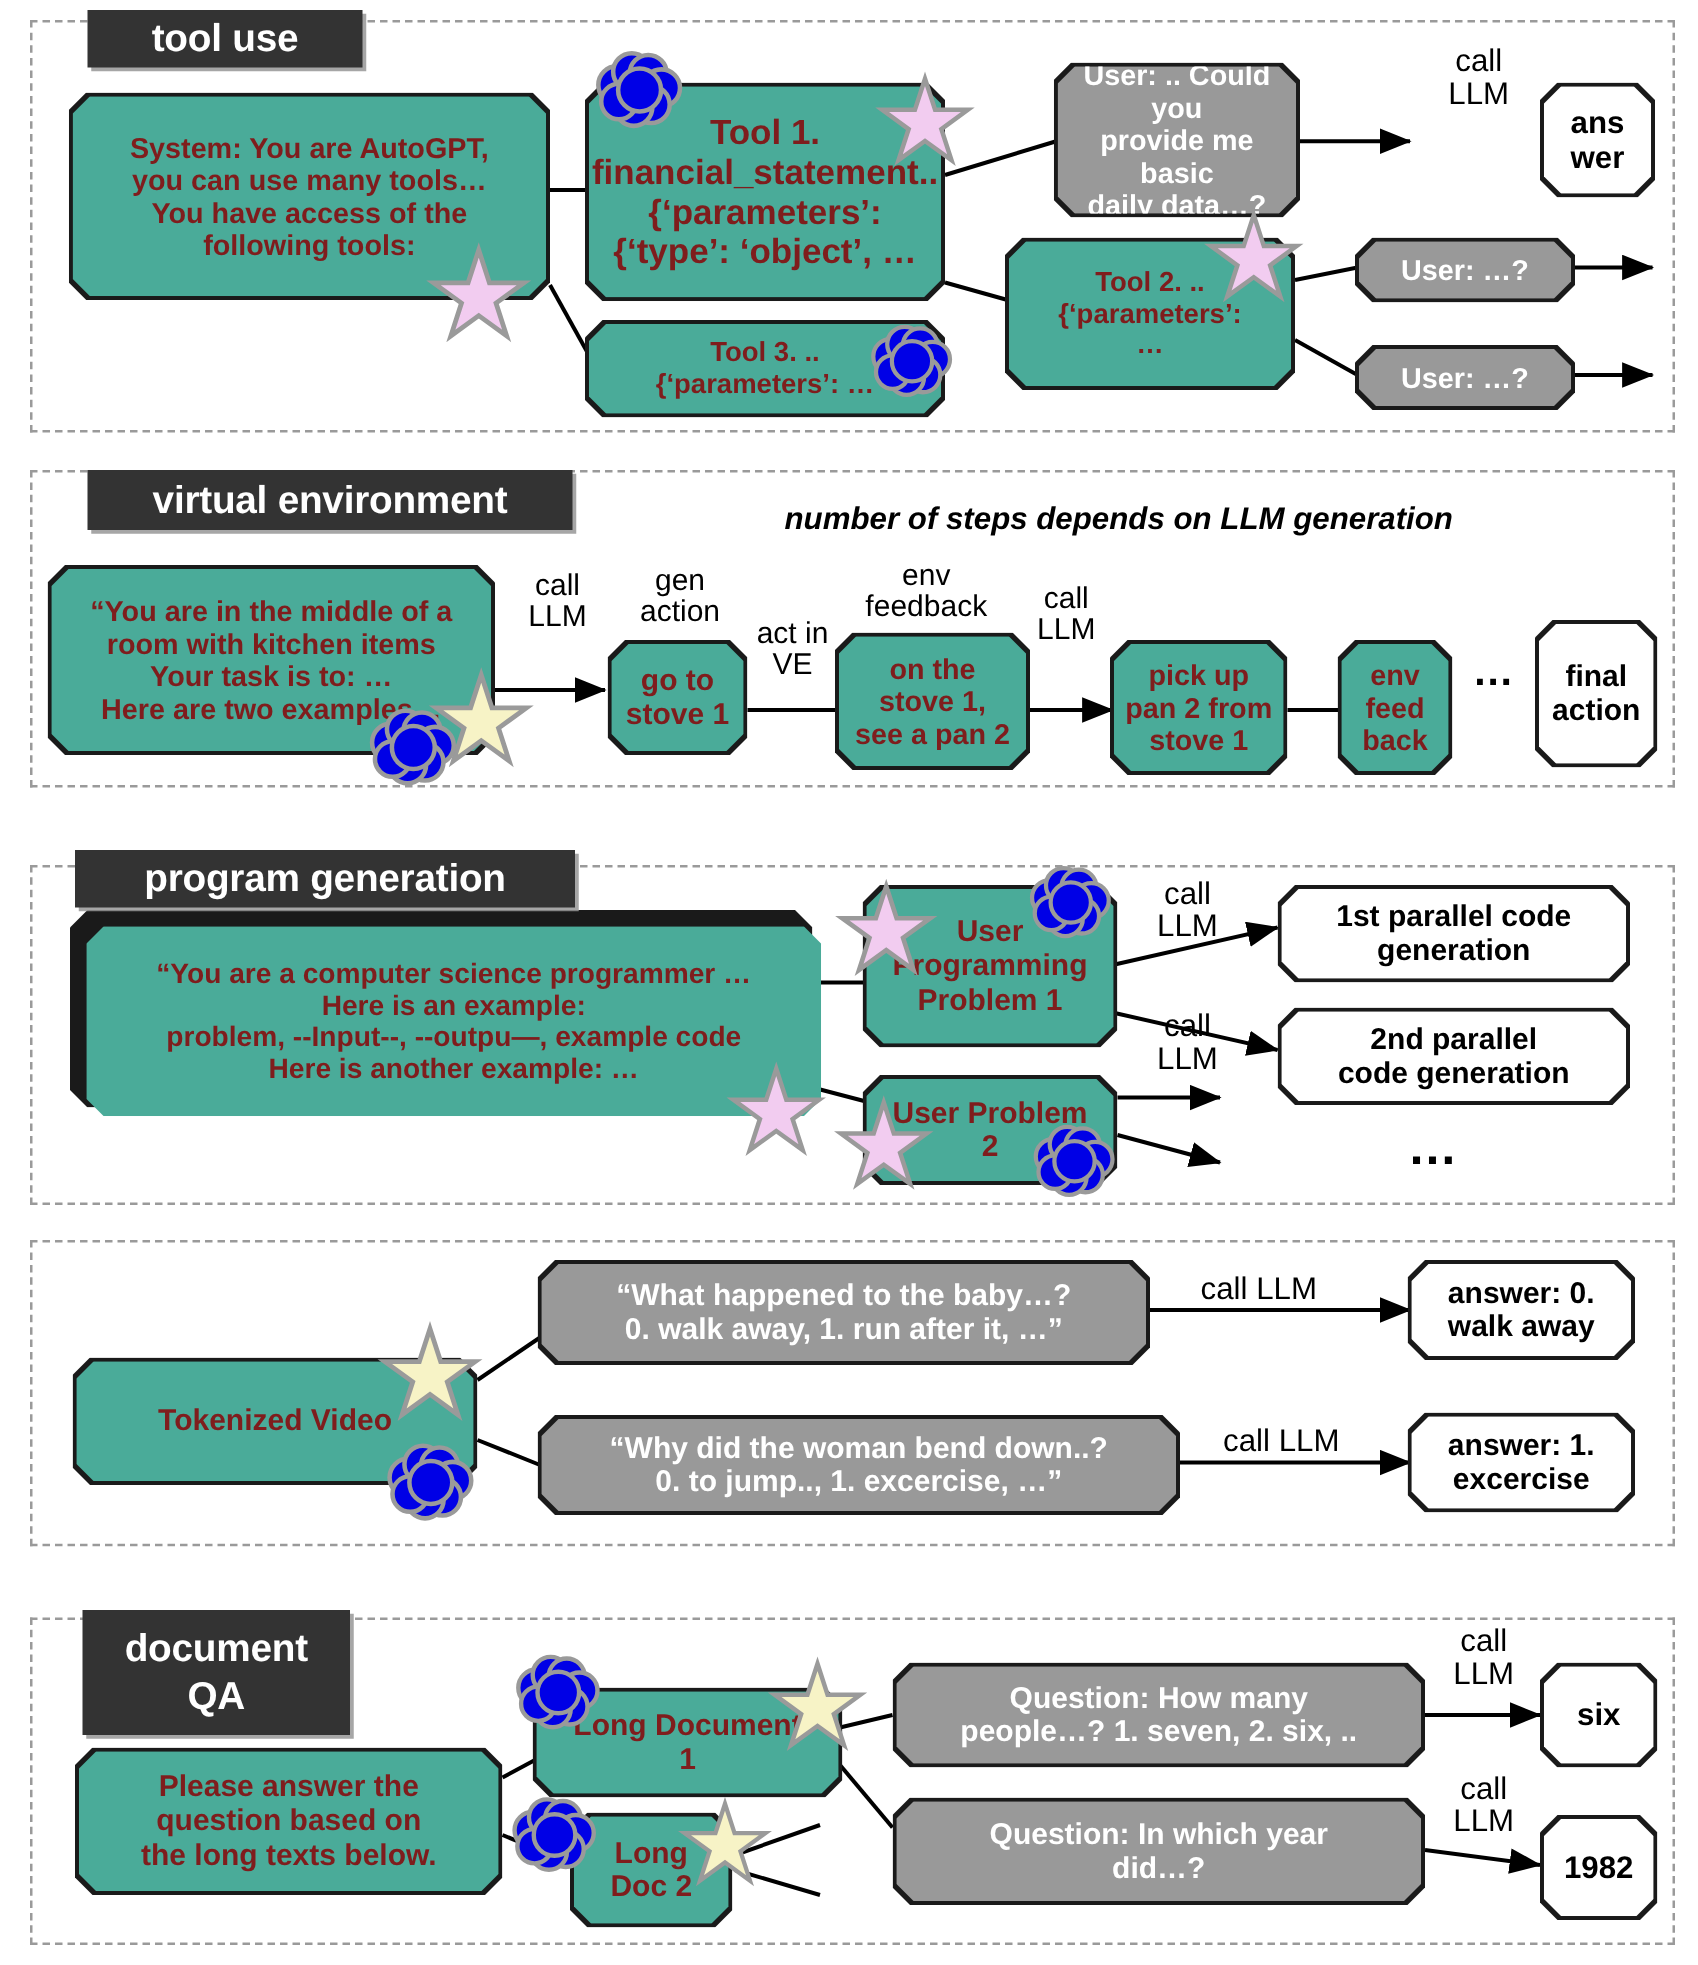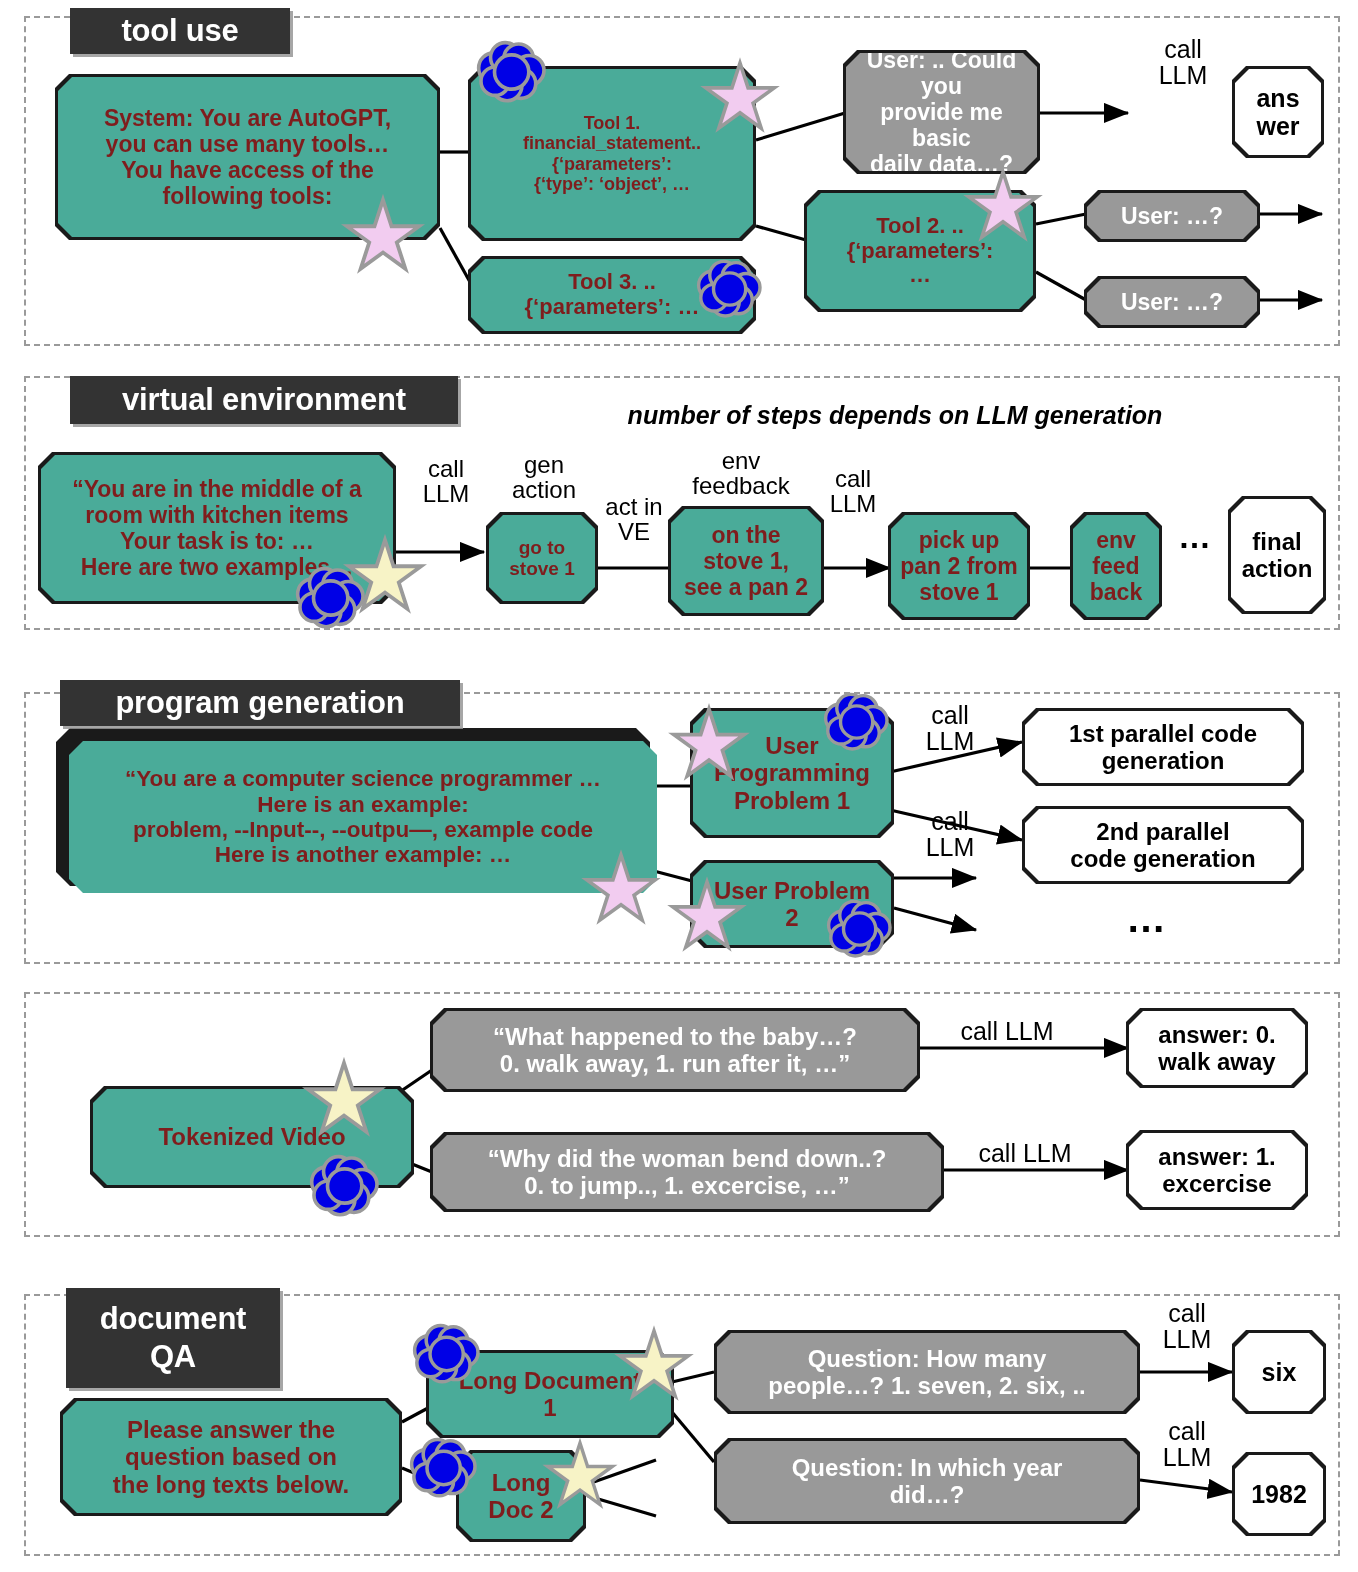--- a/index.html
+++ b/index.html
@@ -141,21 +141,21 @@
       <div class="inner" style="font-size:23px;">System: You are AutoGPT,
 you can use many tools…
 You have access of the
 following tools:</div>
     </div>
   </div>
 
   <div class="nodewrap" style="left:468px;top:66px;width:288px;height:175px;">
     <div class="outline"></div>
     <div class="node node-teal" style="margin:3px;width:calc(100% - 6px);height:calc(100% - 6px);position:absolute;">
-      <div class="inner" style="font-size:18px;border-radius:16px;">Tool 1.
+      <div class="inner" style="font-size:28px;border-radius:16px;">Tool 1.
 financial_statement..
 {‘parameters’:
 {‘type’: ‘object’, …</div>
     </div>
   </div>
 
   <div class="nodewrap" style="left:468px;top:256px;width:288px;height:78px;">
     <div class="outline"></div>
     <div class="node node-teal" style="margin:3px;width:calc(100% - 6px);height:calc(100% - 6px);position:absolute;">
       <div class="inner" style="font-size:22px;">Tool 3. ..
@@ -217,21 +217,21 @@
       <div class="inner" style="font-size:23px;">“You are in the middle of a
 room with kitchen items
 Your task is to: …
 Here are two examples…</div>
     </div>
   </div>
 
   <div class="nodewrap" style="left:486px;top:512px;width:112px;height:92px;">
     <div class="outline"></div>
     <div class="node node-teal" style="margin:3px;width:calc(100% - 6px);height:calc(100% - 6px);position:absolute;">
-      <div class="inner" style="font-size:19px;">go to
+      <div class="inner" style="font-size:24px;">go to
 stove 1</div>
     </div>
   </div>
 
   <div class="nodewrap" style="left:668px;top:506px;width:156px;height:110px;">
     <div class="outline"></div>
     <div class="node node-teal" style="margin:3px;width:calc(100% - 6px);height:calc(100% - 6px);position:absolute;">
       <div class="inner" style="font-size:23px;">on the
 stove 1,
 see a pan 2</div>
@@ -325,21 +325,21 @@
 
   <div class="dots" style="left:1126px;top:896px;font-size:40px;">…</div>
 
   <div class="lbl" style="left:910px;top:702px;width:80px;font-size:25px;">call
 LLM</div>
   <div class="lbl" style="left:910px;top:808px;width:80px;font-size:25px;">call
 LLM</div>
 
   <div class="panel" style="left:24px;top:992px;width:1316px;height:245px;"></div>
 
-  <div class="nodewrap" style="left:58px;top:1086px;width:324px;height:102px;margin-left:32px;">
+  <div class="nodewrap" style="left:58px;top:1086px;width:324px;height:102px;">
     <div class="outline"></div>
     <div class="node node-teal" style="margin:3px;width:calc(100% - 6px);height:calc(100% - 6px);position:absolute;">
       <div class="inner" style="font-size:24px;">Tokenized Video</div>
     </div>
   </div>
 
   <div class="nodewrap" style="left:430px;top:1008px;width:490px;height:84px;">
     <div class="outline"></div>
     <div class="node node-gray" style="margin:3px;width:calc(100% - 6px);height:calc(100% - 6px);position:absolute;">
       <div class="inner" style="font-size:24px;">“What happened to the baby…?

